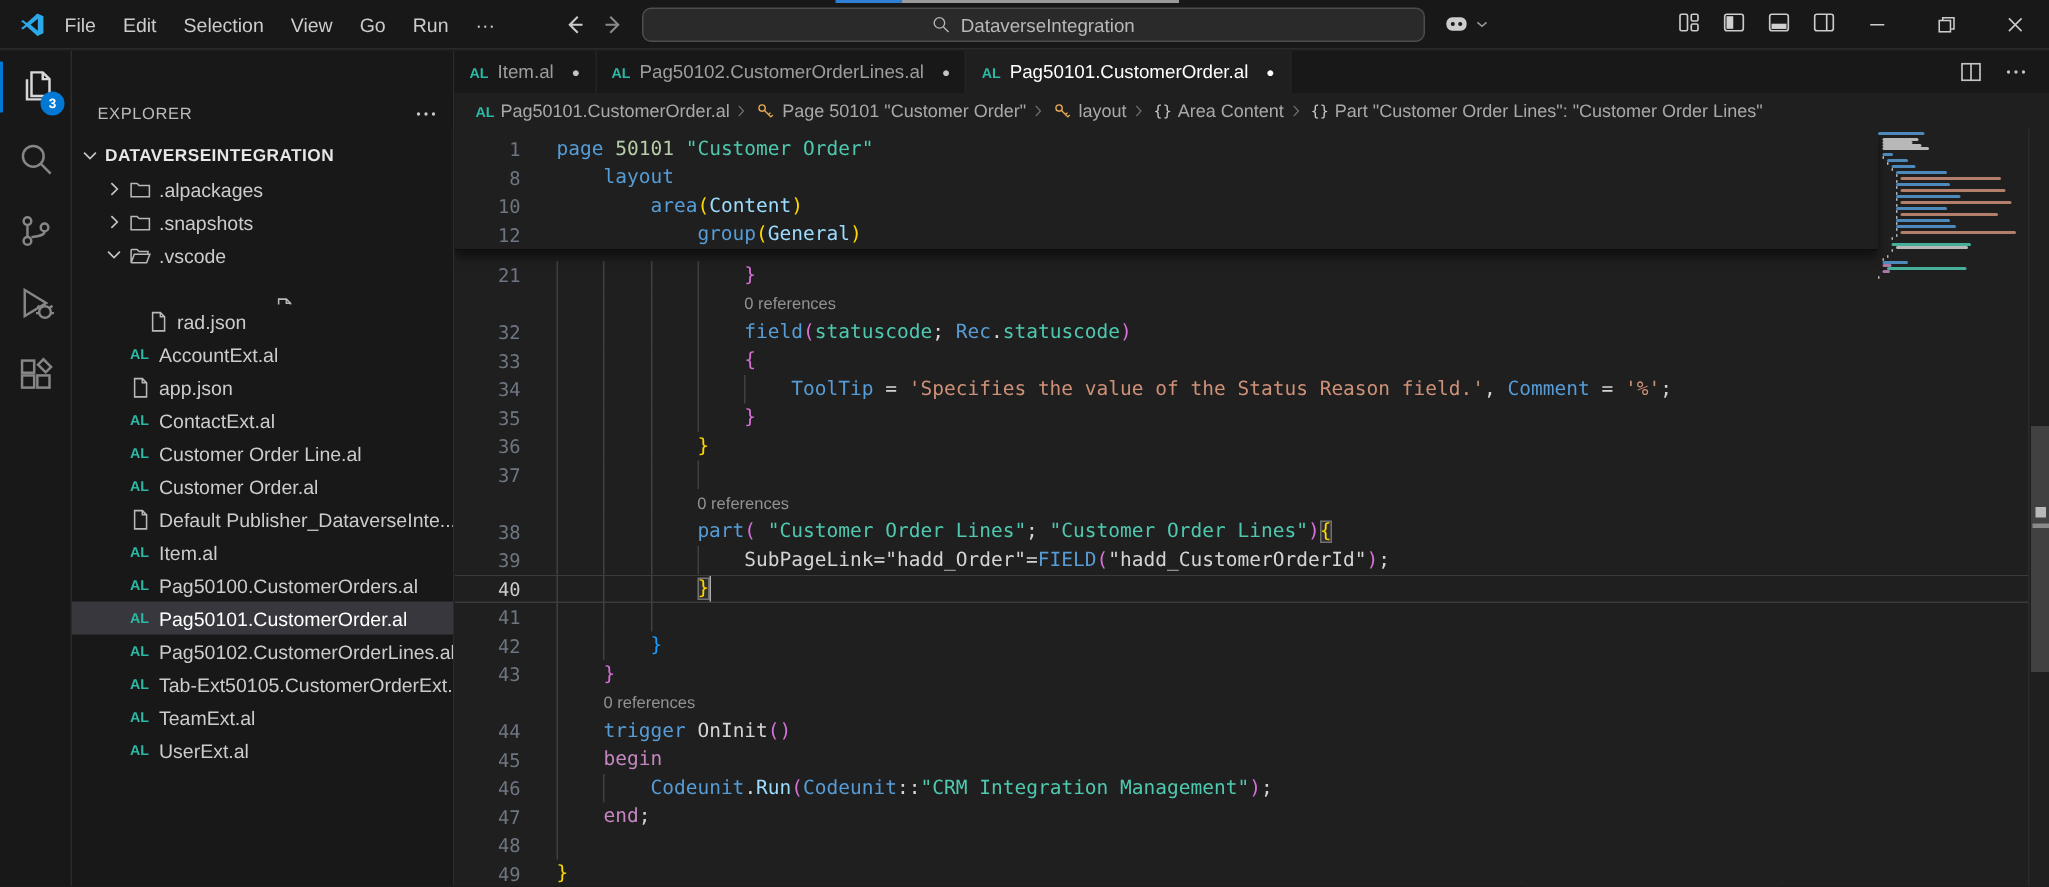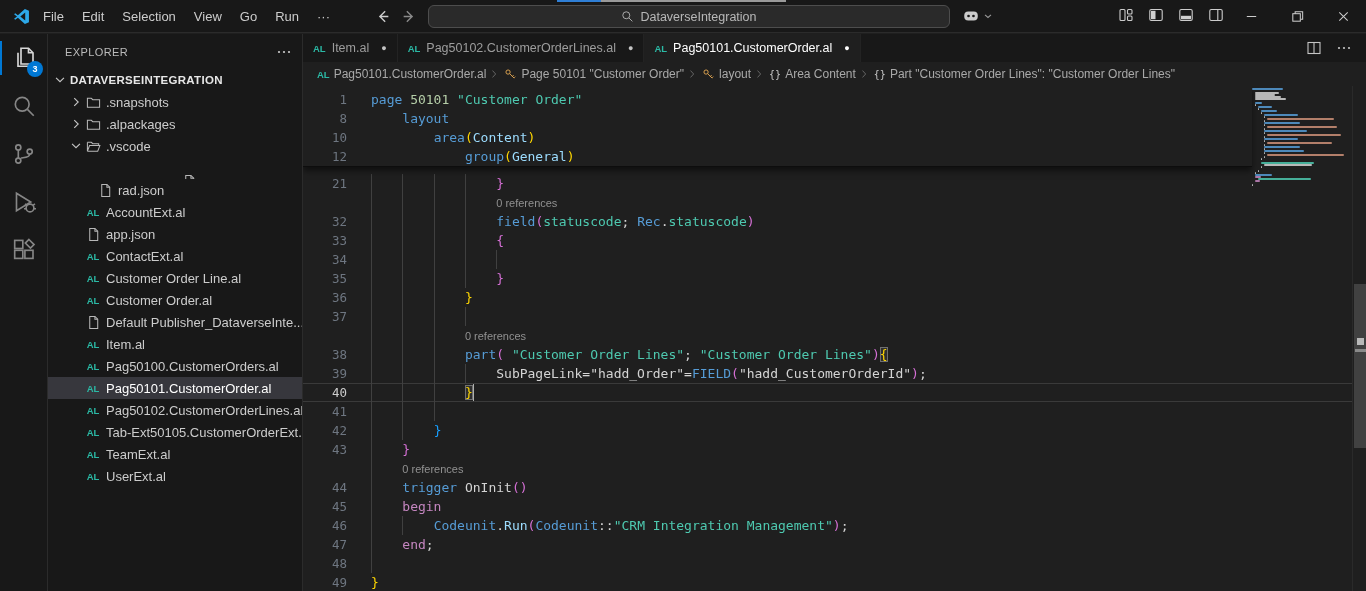--- a/index.html
+++ b/index.html
@@ -33,21 +33,21 @@
   .activitybar { width:48px; background:#181818; border-right:1px solid #2b2b2b; flex:none; position:relative; }
   .ab-item { width:48px; height:48px; display:flex; align-items:center; justify-content:center;
              position:relative; color:#868686; }
   .ab-item.active { color:#d7d7d7; }
   .ab-item.active::before { content:""; position:absolute; left:0; top:7px; bottom:7px; width:2px; background:var(--accent,#0078d4); }
   .ab-badge { position:absolute; right:5px; bottom:5px; min-width:16px; height:16px; border-radius:8px;
               background:var(--accent,#0078d4); color:#fff; font-size:9px; font-weight:bold;
               display:flex; align-items:center; justify-content:center; }
 
   .sidebar { width:255px; background:#181818; border-right:1px solid #2b2b2b; flex:none; overflow:hidden; }
-  .sidebar-header { height:35px; display:flex; align-items:center; padding:0 10px 0 17px; }
+  .sidebar-header { height:35px; display:flex; align-items:center; padding:0 10px 0 17px;margin-top:24px; }
   .sidebar-header .sh-title { font-size:11px; color:#bbbbbb; letter-spacing:.4px; flex:1; }
   .tree-root-row { height:22px; display:flex; align-items:center; padding-left:4px; gap:2px; }
   .tree-root-row .root-label { font-size:11.5px; font-weight:bold; color:#e7e7e7; letter-spacing:.3px; }
   .tree-row { height:22px; display:flex; align-items:center; white-space:nowrap; overflow:hidden;
               color:#cccccc; font-size:13px; cursor:default; }
   .tree-row.selected { background:#37373d; color:#ffffff; }
   .tr-chevron { width:16px; height:16px; flex:none; display:flex; align-items:center; justify-content:center; color:#c5c5c5; }
   .tr-icon { width:18px; height:16px; flex:none; display:flex; align-items:center; justify-content:center; margin-right:4px; }
   .al-badge { font-size:9.5px; font-weight:bold; color:var(--al,#2bb9a5); letter-spacing:0; font-family:"Liberation Sans",sans-serif; }
 
@@ -287,34 +287,34 @@
             <span class="tr-chevron">
               <svg width="14" height="14" viewBox="0 0 16 16" fill="none" stroke="currentColor" stroke-width="1.1">
                 <path d="M6 3.5 10.5 8 6 12.5" stroke-width="1.3"></path>
               </svg>
             </span>
             <span class="tr-icon">
               <svg width="15" height="15" viewBox="0 0 16 16" fill="none" stroke="currentColor" stroke-width="1.1">
                 <path d="M1.5 3.5h4.2L7.2 5h7.3v8h-13v-9.5z" stroke="#b8b8b8"></path>
               </svg>
             </span>
-            <span>.snapshots</span>
+            <span>.alpackages</span>
           </div>
           <div class="tree-row" style="padding-left: 20px;">
             <span class="tr-chevron">
               <svg width="14" height="14" viewBox="0 0 16 16" fill="none" stroke="currentColor" stroke-width="1.1">
                 <path d="M6 3.5 10.5 8 6 12.5" stroke-width="1.3"></path>
               </svg>
             </span>
             <span class="tr-icon">
               <svg width="15" height="15" viewBox="0 0 16 16" fill="none" stroke="currentColor" stroke-width="1.1">
                 <path d="M1.5 3.5h4.2L7.2 5h7.3v8h-13v-9.5z" stroke="#b8b8b8"></path>
               </svg>
             </span>
-            <span>.alpackages</span>
+            <span>.snapshots</span>
           </div>
           <div class="tree-row" style="padding-left: 20px;">
             <span class="tr-chevron">
               <svg width="14" height="14" viewBox="0 0 16 16" fill="none" stroke="currentColor" stroke-width="1.1">
                 <path d="M3.5 5.5 8 10l4.5-4.5" stroke-width="1.3"></path>
               </svg>
             </span>
             <span class="tr-icon">
               <svg width="15" height="15" viewBox="0 0 16 16" fill="none" stroke="currentColor" stroke-width="1.1">
                 <path d="M1.5 3.5h4.2L7.2 5h6.3v2" stroke="#b8b8b8"></path>
@@ -586,20 +586,21 @@
               <span class="ln">33</span>
               <pre class="code">                <span class="t-mag">{</span></pre>
             </div>
             <div class="row">
               <div class="guide" style="left: calc(0ch + 68px);"></div>
               <div class="guide" style="left: calc(4ch + 68px);"></div>
               <div class="guide" style="left: calc(8ch + 68px);"></div>
               <div class="guide" style="left: calc(12ch + 68px);"></div>
               <div class="guide" style="left: calc(16ch + 68px);"></div>
               <span class="ln">34</span>
+              <pre class="code">                    <span class="t-kw">ToolTip</span><span class="t-d"> = </span><span class="t-str">'Specifies the value of the Status Reason field.'</span><span class="t-d">, </span><span class="t-kw">Comment</span><span class="t-d"> = </span><span class="t-str">'%'</span><span class="t-d">;</span></pre>
             </div>
             <div class="row">
               <div class="guide" style="left: calc(0ch + 68px);"></div>
               <div class="guide" style="left: calc(4ch + 68px);"></div>
               <div class="guide" style="left: calc(8ch + 68px);"></div>
               <div class="guide" style="left: calc(12ch + 68px);"></div>
               <span class="ln">35</span>
               <pre class="code">                <span class="t-mag">}</span></pre>
             </div>
             <div class="row">

